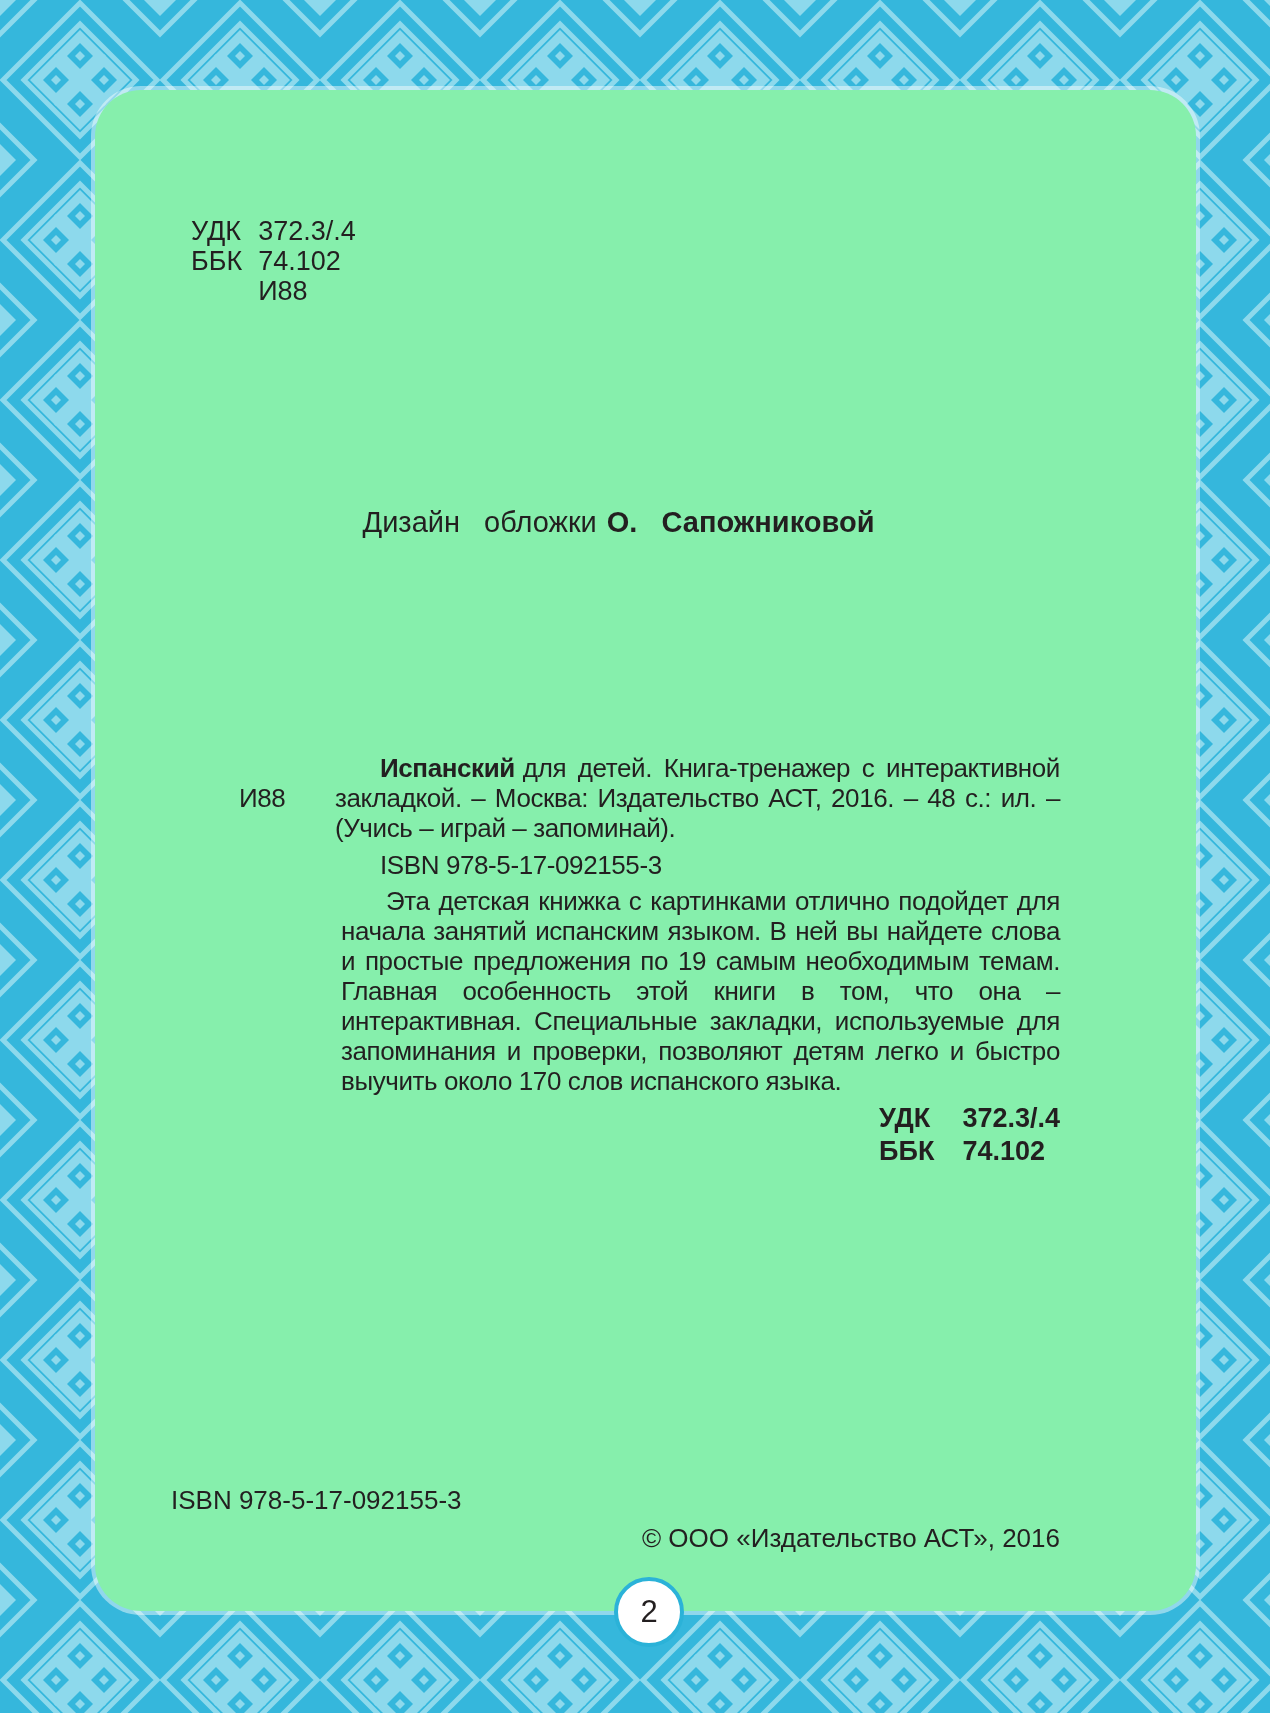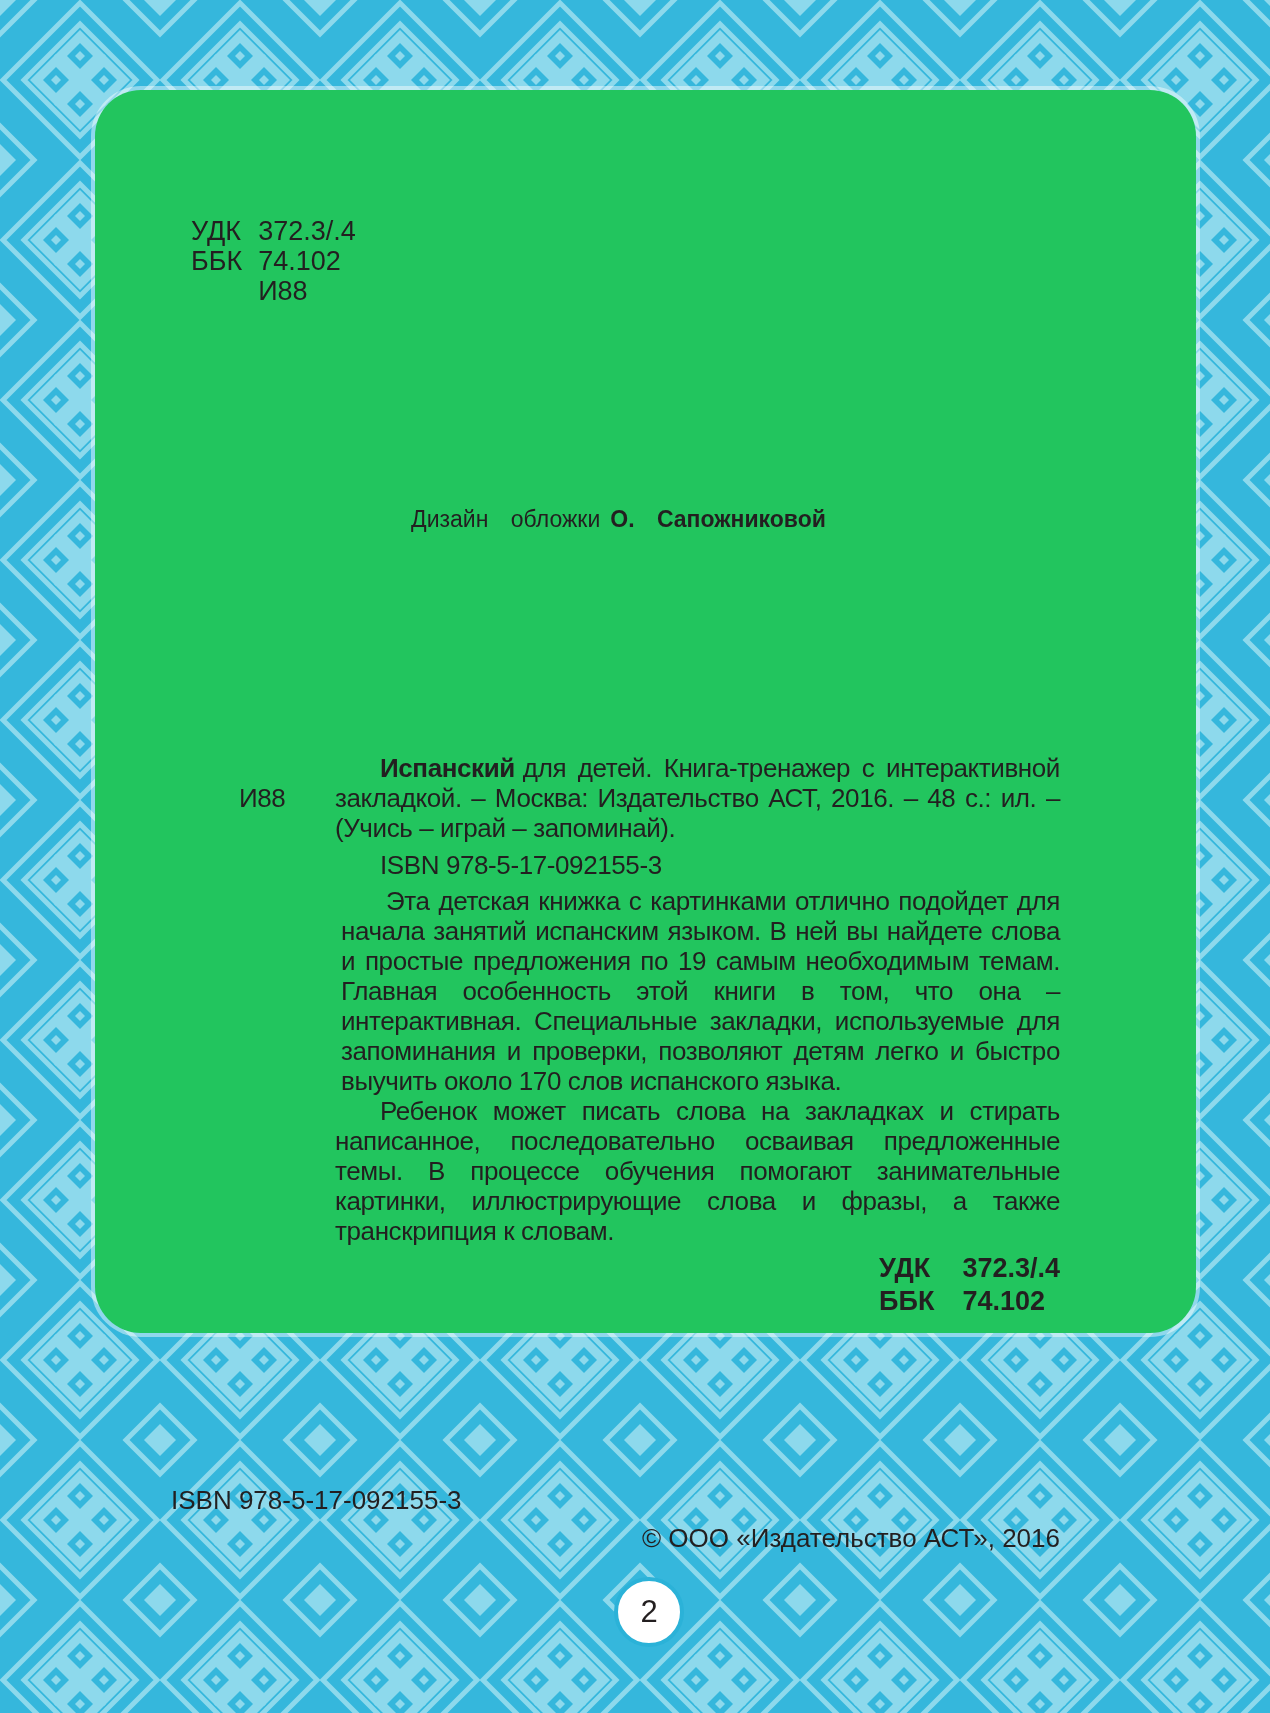--- a/index.html
+++ b/index.html
@@ -3,34 +3,34 @@
 <meta charset="utf-8">
 <style>
   html,body { margin:0; padding:0; }
   body {
     width:1270px; height:1713px; position:relative; overflow:hidden;
     font-family:"Liberation Sans", sans-serif; color:#231f20;
     background:#35b7dc;
   }
   .bg { position:absolute; left:0; top:0; width:1270px; height:1713px; display:block; }
   .panel {
-    position:absolute; left:95px; top:90px; width:1101px; height:1243px;
-    background:#22c55e; border-radius:46px;
+    position:absolute; left:95px; top:90px; width:1101px; height:1521px;
+    background:#86efac; border-radius:46px;
     box-shadow:0 0 0 4px rgba(255,255,255,0.45);
   }
   .content { position:absolute; left:82px; top:0; width:883px; height:100%; }
 
   
   .udk-top { position:absolute; top:126px; left:14px; font-size:27px; line-height:30px; }
   .imprint-grid { display:grid; grid-template-columns:auto auto; column-gap:16px; }
 
   
   .design-credit {
     position:absolute; top:416px; left:0; width:100%;
-    text-align:center; font-size:23px; word-spacing:16px;
+    text-align:center; font-size:29px; word-spacing:16px;
   }
   .design-credit b { margin-left:10px; word-spacing:16px; }
 
   
   .biblio { position:absolute; top:663px; left:158px; width:725px; font-size:26px; line-height:30px; letter-spacing:-0.4px; }
   .biblio p { margin:0; }
   .card { text-align:justify; text-indent:45px; position:relative; }
   .card b { margin-right:8px; }
   .sign { position:absolute; left:-96px; top:30px; text-indent:0; font-size:26px; }
   .isbn-line { text-indent:45px; margin-top:7px !important; }
@@ -119,21 +119,20 @@
       <span>Дизайн обложки</span><b>О. Сапожниковой</b>
     </div>
 
     <div class="biblio">
       <p class="card">
         <span class="sign">И88</span>
         <b>Испанский</b><span>для детей. Книга-тренажер с интерактивной закладкой. – Москва: Издательство АСТ, 2016. – 48 с.: ил. – (Учись – играй – запоминай).</span>
       </p>
       <p class="isbn-line">ISBN 978-5-17-092155-3</p>
       <p class="body-par first">Эта детская книжка с картинками отлично подойдет для начала занятий испанским языком. В ней вы найдете слова и простые предложения по 19 самым необходимым темам. Главная особенность этой книги в том, что она – интерактивная. Специальные закладки, используемые для запоминания и проверки, позволяют детям легко и быстро выучить около 170 слов испанского языка.</p>
-      <p class="body-par">Ребенок может писать слова на закладках и стирать написанное, последовательно осваивая предложенные темы. В процессе обучения помогают занимательные картинки, иллюстрирующие слова и фразы, а также транскрипция к словам.</p>
       <div class="udk-bottom">
         <div class="imprint-grid">
           <span>УДК</span>
           <span>372.3/.4</span>
           <span>ББК</span>
           <span>74.102</span>
         </div>
       </div>
     </div>
 

